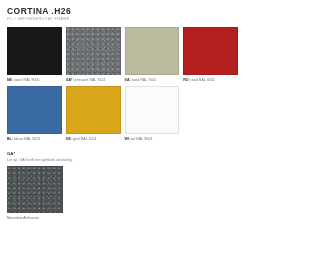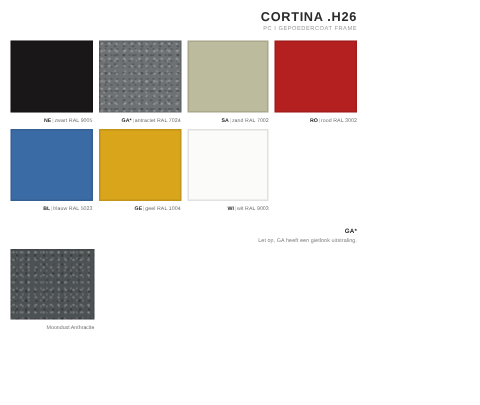--- a/index.html
+++ b/index.html
@@ -14,21 +14,20 @@
     color: #3a3a3a;
     overflow: hidden;
     position: relative;
   }
 
   .sheet {
     position: absolute;
     inset: 0;
     padding: 6px 7px 0 7px;
     box-sizing: border-box;
-    text-align: right;
   }
 
   
   .header {
     margin-bottom: 5px;
   }
   .title {
     font-size: 8.5px;
     font-weight: bold;
     letter-spacing: 0.45px;

